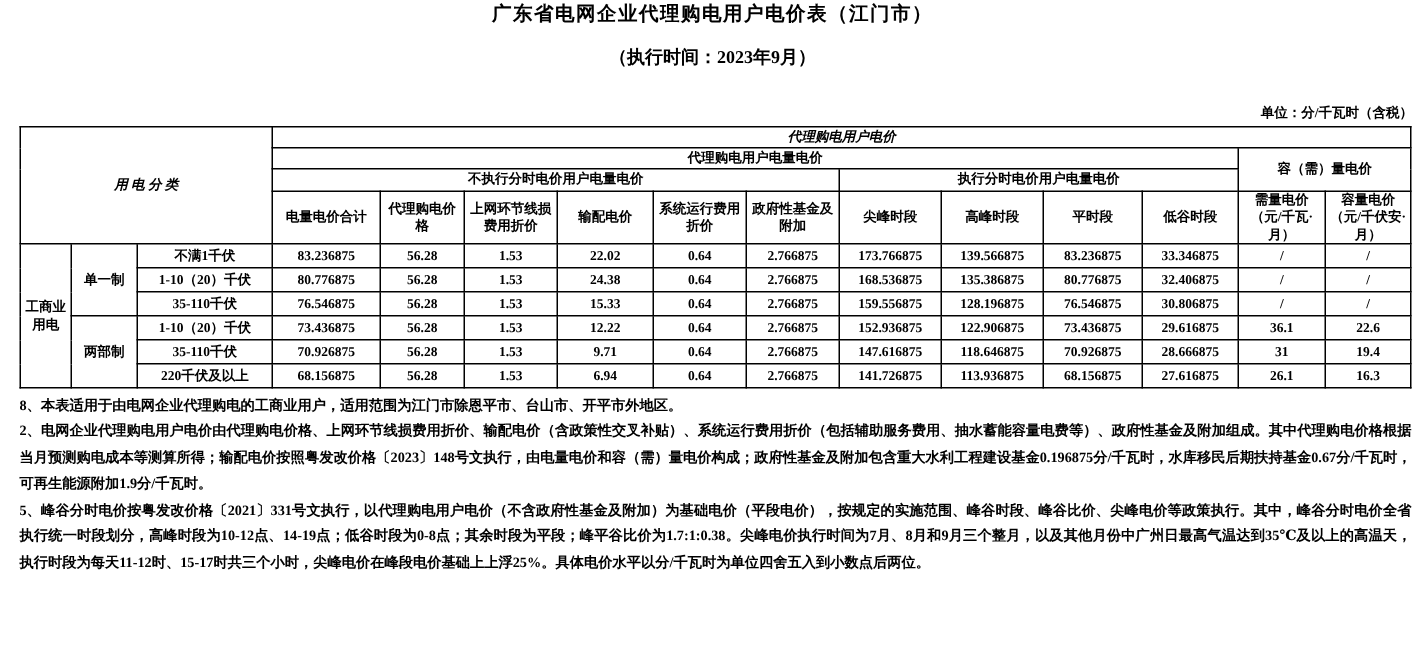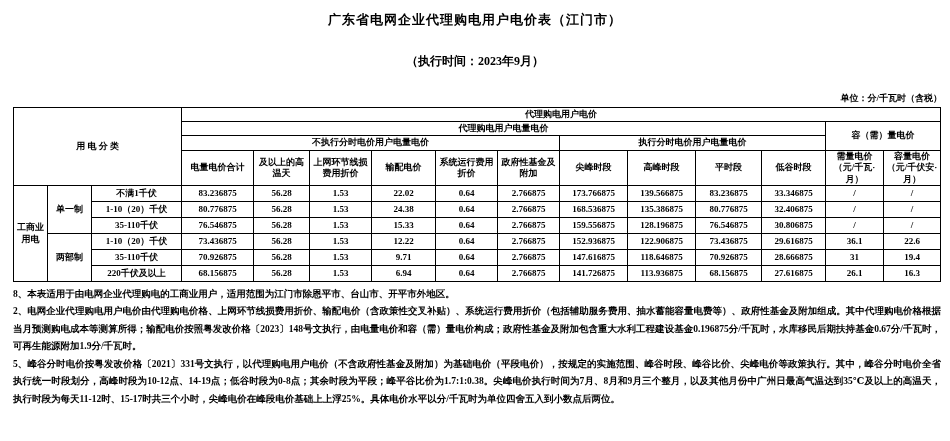--- a/index.html
+++ b/index.html
@@ -1,22 +1,22 @@
 <!DOCTYPE html>
 <html><head>
 <meta charset="utf-8">
 <style>
   html,body{margin:0;padding:0;background:#fff;color:#000;}
   body{width:950px;height:441px;font-family:"Liberation Serif","DejaVu Serif",serif;overflow:hidden;}
-  .title{padding-top:11px;text-align:center;font-size:13px;font-weight:bold;letter-spacing:1px;}
-  .subtitle{margin-top:24px;text-align:center;font-size:12px;font-weight:bold;}
+  .title{text-align:center;font-size:13px;font-weight:bold;letter-spacing:1px;}
+  .subtitle{margin-top:12px;text-align:center;font-size:12px;font-weight:bold;}
   .unit{margin:22px 8px 2px 0;text-align:right;font-size:9px;font-weight:bold;}
   table.price{border-collapse:collapse;table-layout:fixed;margin-left:13px;width:927px;font-size:9px;font-weight:bold;}
   table.price td{border:1px solid #000;text-align:center;vertical-align:middle;padding:0 2px;line-height:1.25;overflow:hidden;}
-  tr.h1 td{height:13px;} tr.h2 td{height:13px;} tr.h3 td{height:14px;} tr.h4 td{height:34px;}
+  tr.h1 td{height:13px;font-style:italic;} tr.h2 td{height:13px;} tr.h3 td{height:14px;} tr.h4 td{height:34px;}
   tr.dr td{height:15px;}
   .notes{margin:4px 9px 0 13px;font-size:9.5px;font-weight:bold;line-height:1.84;}
   .notes p{margin:0;text-align:justify;}
   .notes .nlabel{text-align:left;}
 </style>
 </head>
 <body>
 
 <div class="title">广东省电网企业代理购电用户电价表（江门市）</div>
 <div class="subtitle">（执行时间：2023年9月）</div>
@@ -48,21 +48,21 @@
   <tr class="h2">
     <td colspan="10">代理购电用户电量电价</td>
     <td colspan="2" rowspan="2">容（需）量电价</td>
   </tr>
   <tr class="h3">
     <td colspan="6">不执行分时电价用户电量电价</td>
     <td colspan="4">执行分时电价用户电量电价</td>
   </tr>
   <tr class="h4">
     <td>电量电价合计</td>
-    <td>及以上的高温天</td>
+    <td>代理购电价格</td>
     <td>上网环节线损费用折价</td>
     <td>输配电价</td>
     <td>系统运行费用折价</td>
     <td>政府性基金及附加</td>
     <td>尖峰时段</td>
     <td>高峰时段</td>
     <td>平时段</td>
     <td>低谷时段</td>
     <td>需量电价（元/千瓦·月）</td>
     <td>容量电价（元/千伏安·月）</td>

